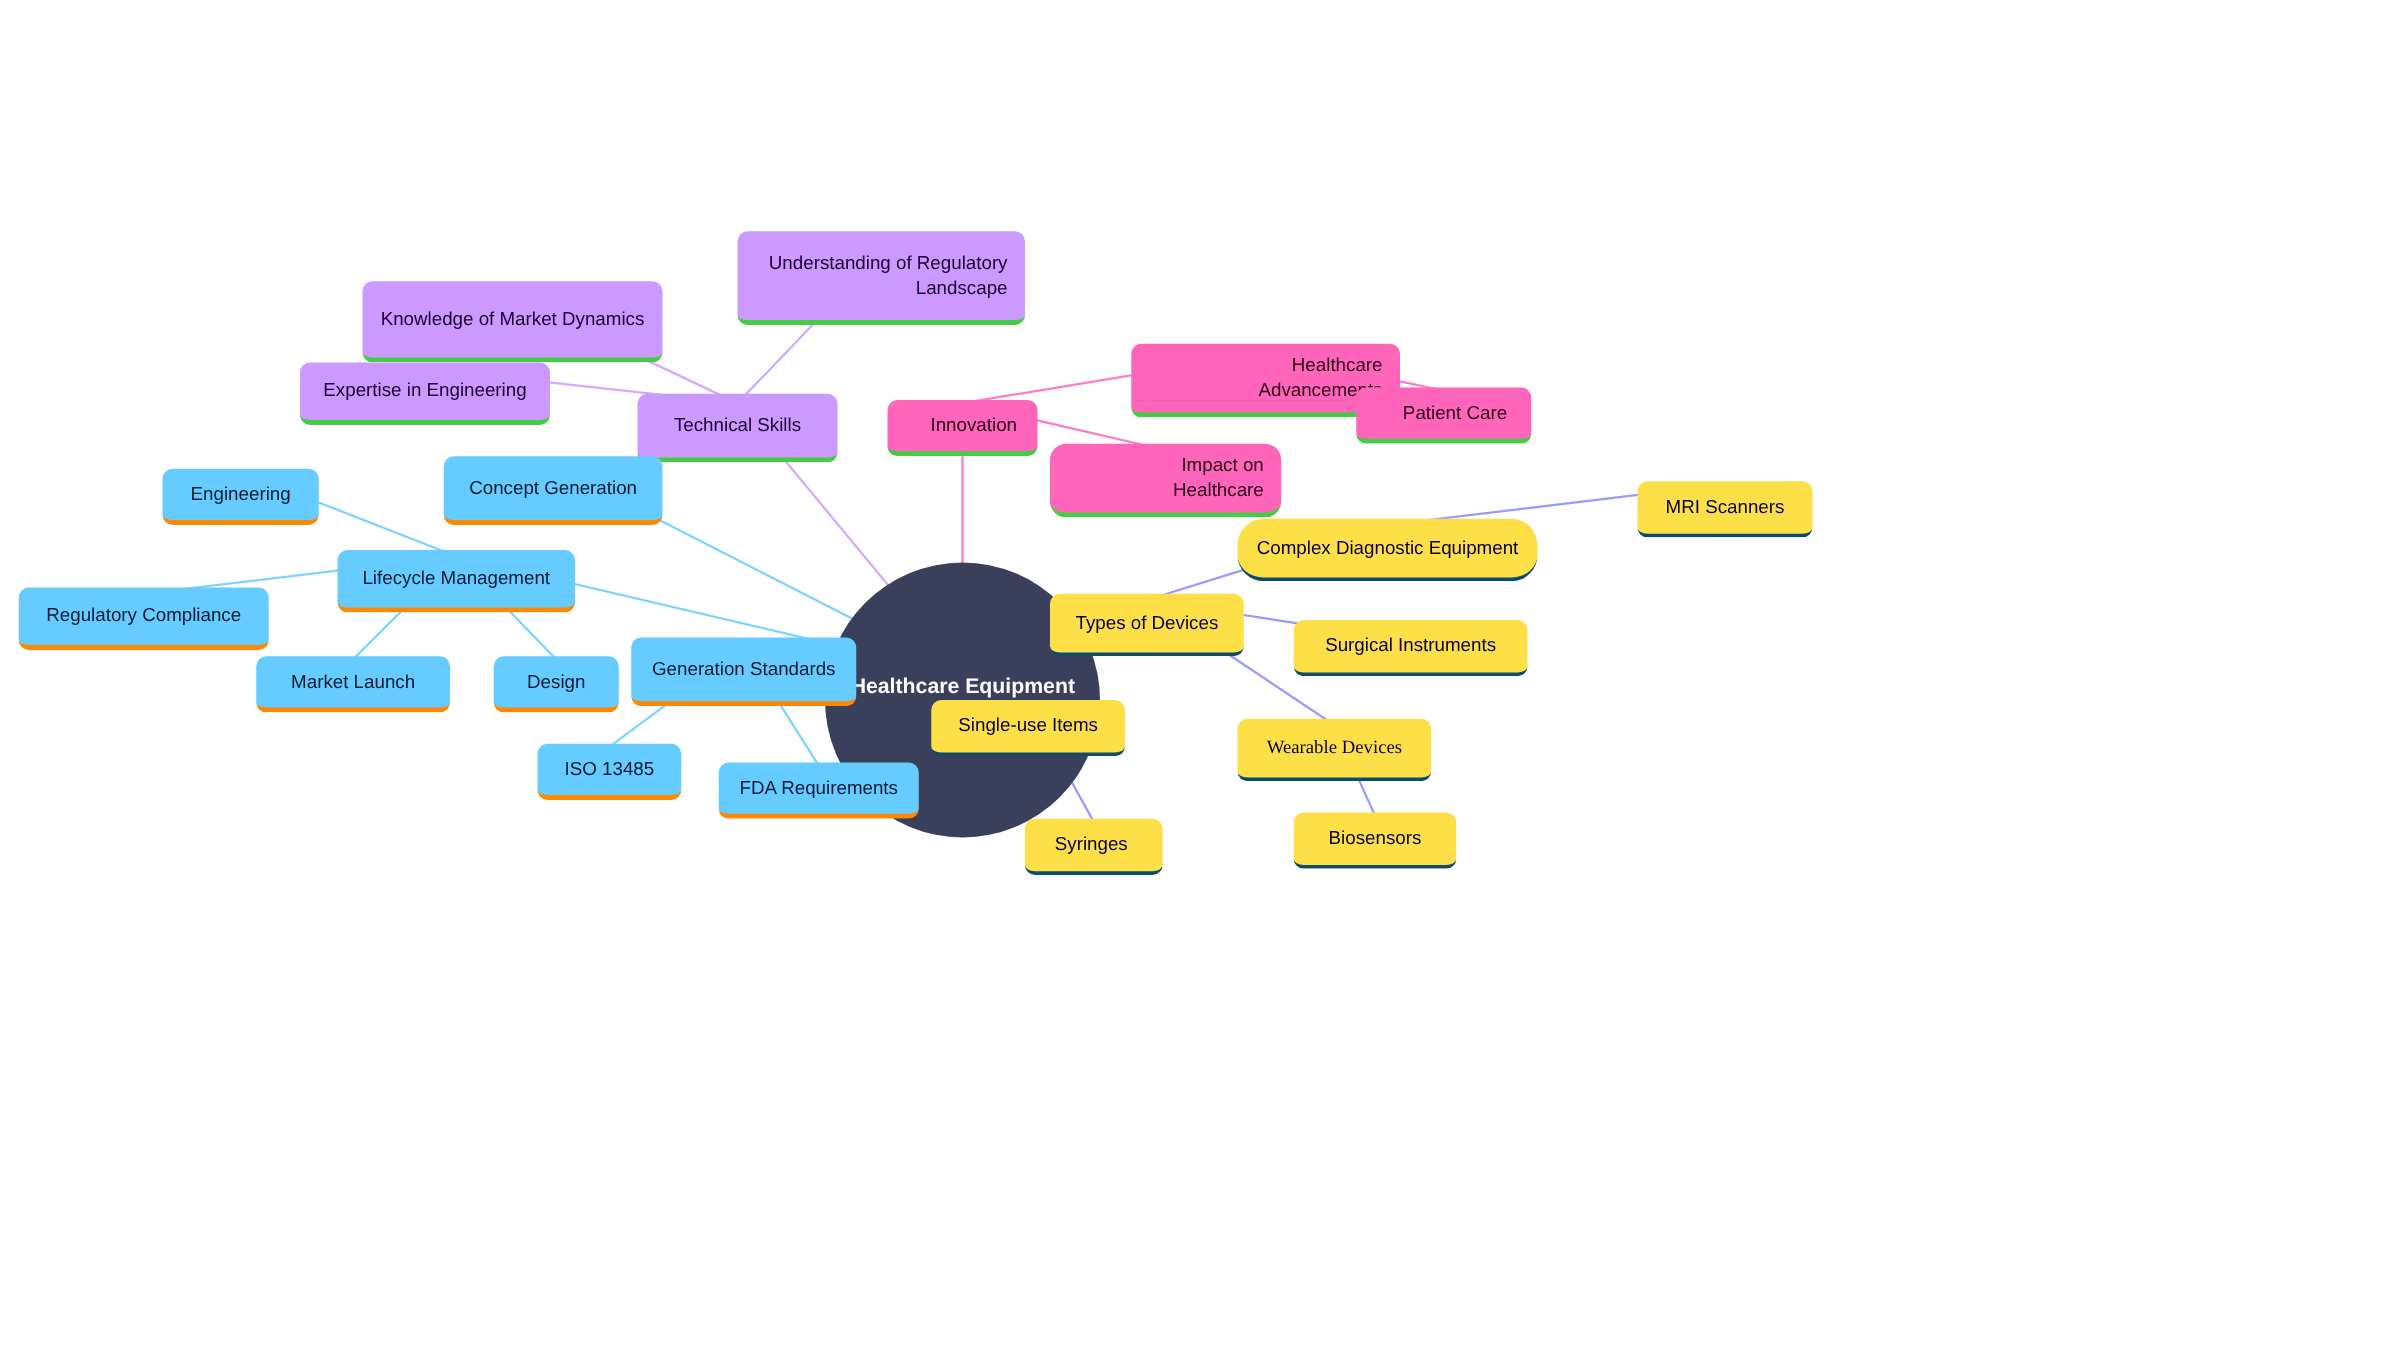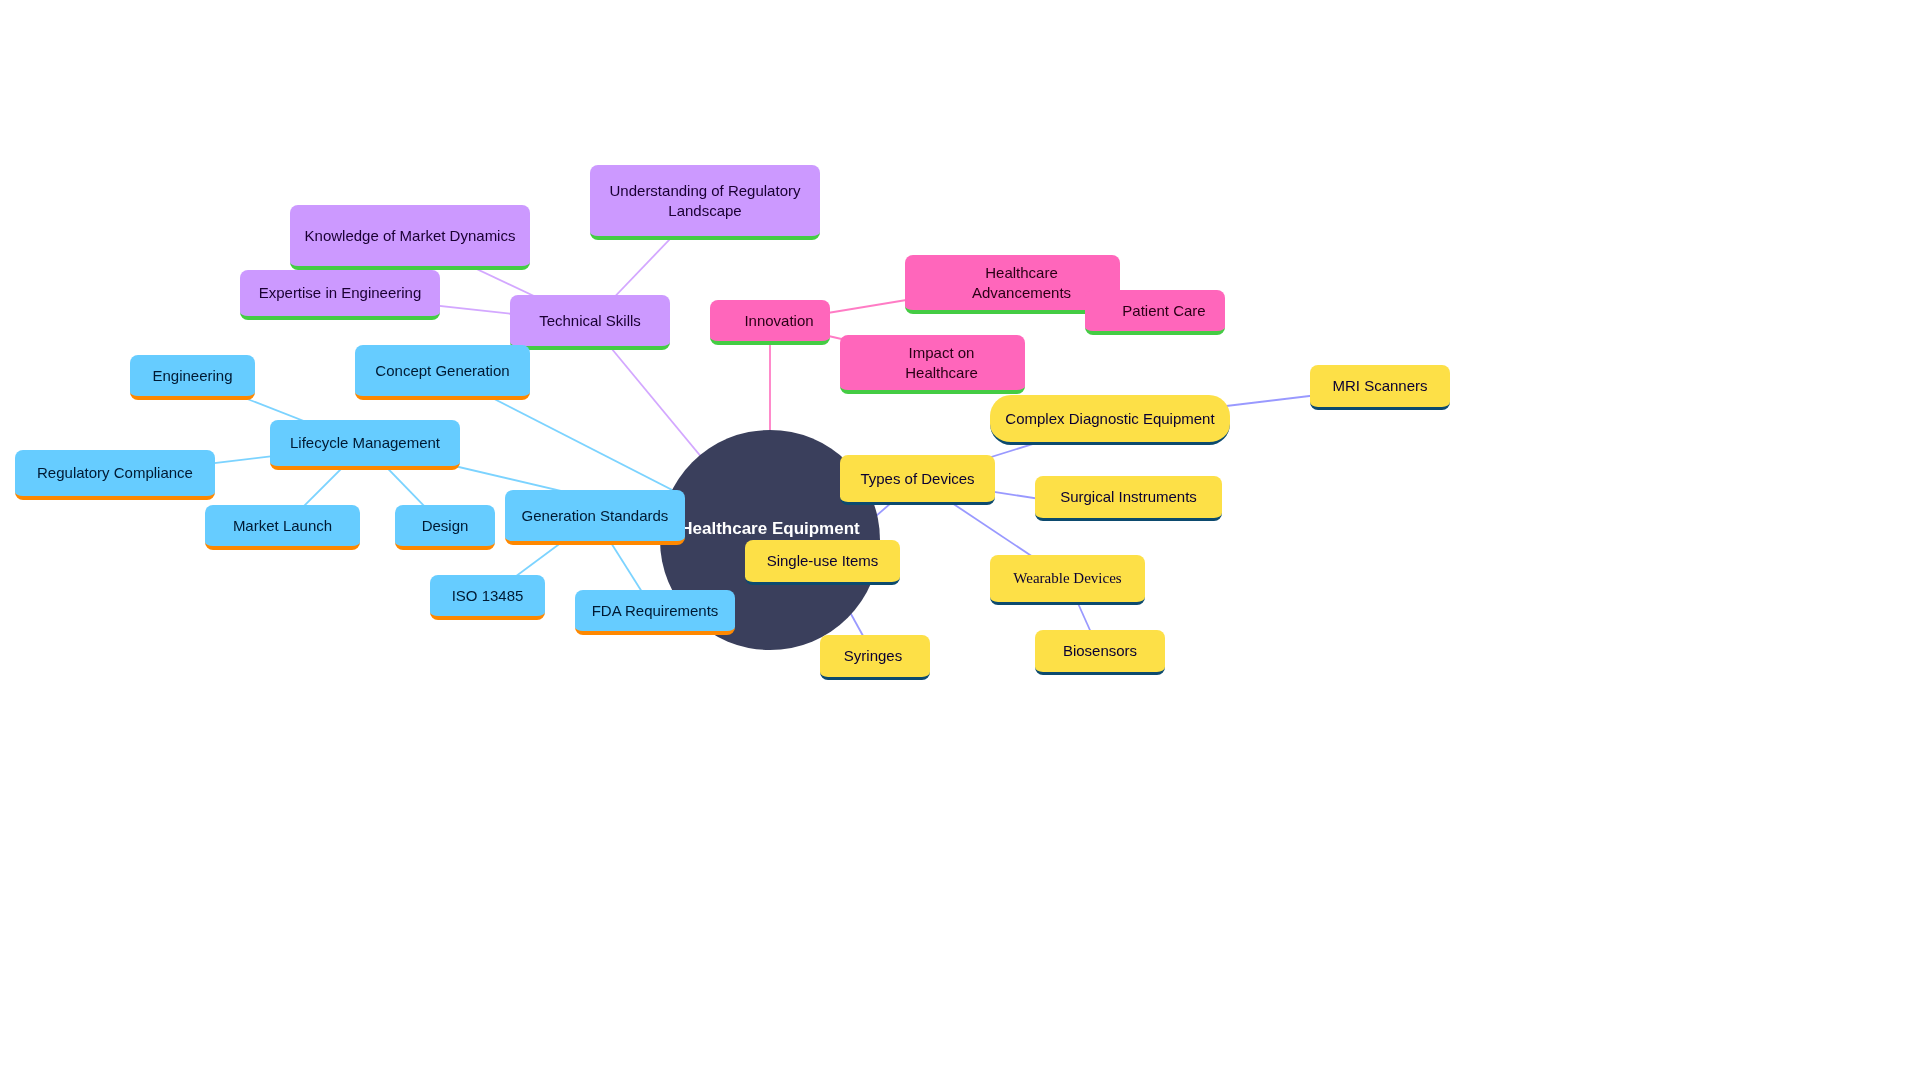--- a/index.html
+++ b/index.html
@@ -23,25 +23,26 @@
       width: 1920px;
       height: 1080px;
       pointer-events: none;
     }
     .node {
       position: absolute;
       border-radius: 8px;
       display: flex;
       align-items: center;
       justify-content: center;
-      text-align: center;
+      text-align: right;
       font-size: 15px;
       font-weight: 500;
       padding: 8px 14px;
       line-height: 1.3;
+      margin-top: 20px;
     }
     .node-center {
       background: #3a3f5c;
       color: #ffffff;
       border-radius: 50%;
       width: 220px;
       height: 220px;
       font-size: 17px;
       font-weight: 600;
       padding: 20px;
@@ -100,21 +101,21 @@
       <line x1="1067.5" y1="580" x2="1100" y2="652.5" stroke="#8888ff" stroke-width="1.8" opacity="0.85"></line>
     </svg>
 <div class="node node-center" style="left: 660px; top: 430px; width: 220px; height: 220px;">Healthcare Equipment OEMs</div>
     <div class="node node-purple" style="left: 510px; top: 295px; width: 160px; min-height: 55px;">Technical Skills</div>
     <div class="node node-purple" style="left: 290px; top: 205px; width: 240px; min-height: 65px;">Knowledge of Market Dynamics</div>
     <div class="node node-purple" style="left: 240px; top: 270px; width: 200px; min-height: 50px;">Expertise in Engineering</div>
     <div class="node node-purple" style="left: 590px; top: 165px; width: 230px; min-height: 75px;">Understanding of Regulatory Landscape</div>
     <div class="node node-pink" style="left: 710px; top: 300px; width: 120px; min-height: 45px;">Innovation</div>
     <div class="node node-pink" style="left: 905px; top: 255px; width: 215px; min-height: 55px;">Healthcare Advancements</div>
     <div class="node node-pink" style="left: 1085px; top: 290px; width: 140px; min-height: 45px;">Patient Care</div>
-    <div class="node node-pink" style="left: 840px; top: 335px; width: 185px; min-height: 50px;">Impact on Healthcare</div>
+    <div class="node node-pink" style="left: 840px; top: 335px; width: 185px; min-height: 50px; border-radius: 13px;">Impact on Healthcare</div>
     <div class="node node-blue" style="left: 355px; top: 345px; width: 175px; min-height: 55px;">Concept Generation</div>
     <div class="node node-blue" style="left: 270px; top: 420px; width: 190px; min-height: 50px;">Lifecycle Management</div>
     <div class="node node-blue" style="left: 130px; top: 355px; width: 125px; min-height: 45px;">Engineering</div>
     <div class="node node-blue" style="left: 15px; top: 450px; width: 200px; min-height: 50px;">Regulatory Compliance</div>
     <div class="node node-blue" style="left: 205px; top: 505px; width: 155px; min-height: 45px;">Market Launch</div>
     <div class="node node-blue" style="left: 395px; top: 505px; width: 100px; min-height: 45px;">Design</div>
     <div class="node node-blue" style="left: 505px; top: 490px; width: 180px; min-height: 55px;">Generation Standards</div>
     <div class="node node-blue" style="left: 430px; top: 575px; width: 115px; min-height: 45px;">ISO 13485</div>
     <div class="node node-blue" style="left: 575px; top: 590px; width: 160px; min-height: 45px;">FDA Requirements</div>
     <div class="node node-indigo" style="left: 840px; top: 455px; width: 155px; min-height: 50px;">Types of Devices</div>

